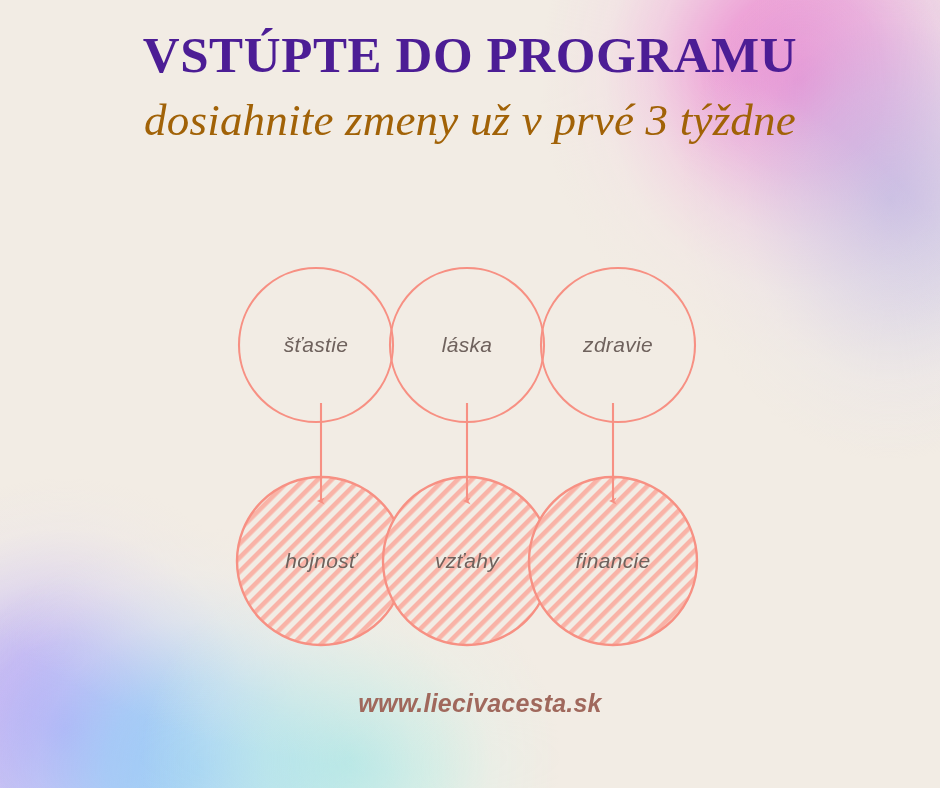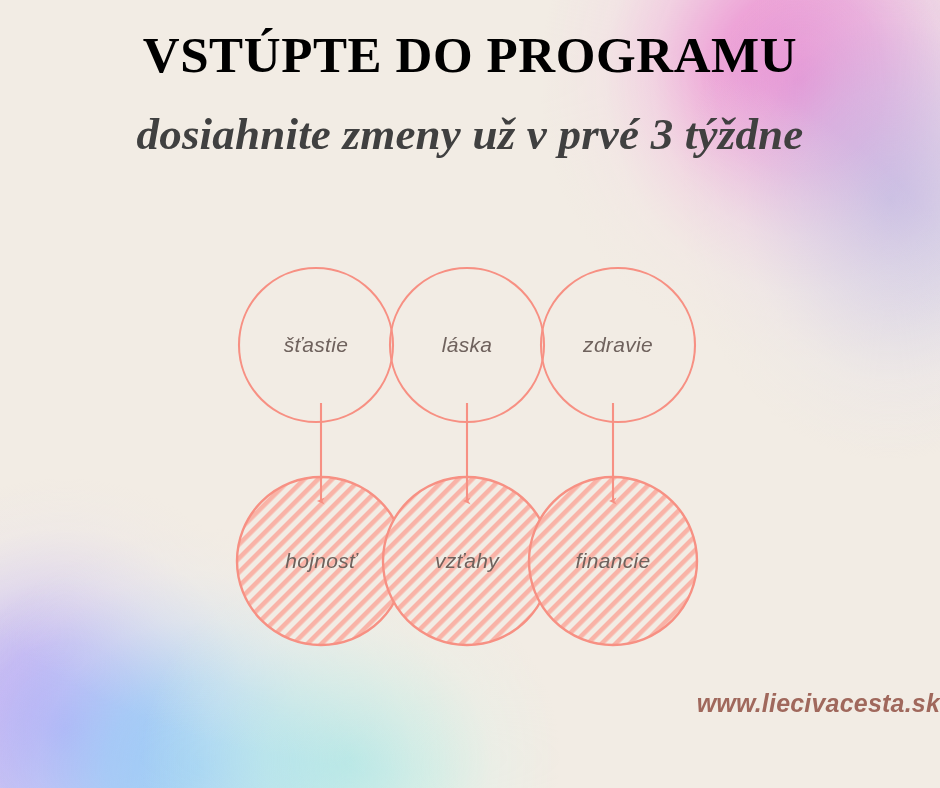--- a/index.html
+++ b/index.html
@@ -124,33 +124,33 @@
     right: 0;
     text-align: center;
   }
 
   .headline .line {
     font-family: "Liberation Serif", serif;
     font-weight: 700;
     font-size: 51px;
     line-height: 59px;
     letter-spacing: 0.6px;
-    color: #000000;
+    color: #4c1d95;
     white-space: nowrap;
   }
 
   .headline .subtitle {
     font-family: "Liberation Serif", serif;
     font-style: italic;
-    font-weight: 700;
+    font-weight: 400;
     font-size: 45px;
     line-height: 62px;
     letter-spacing: 0.2px;
-    color: #404040;
-    margin-top: 18px;
+    color: #a16207;
+    margin-top: 4px;
     white-space: nowrap;
   }
 
   .diagram-wrap {
     position: absolute;
     left: 0;
     right: 0;
     top: 248px;
     height: 410px;
   }
@@ -166,21 +166,21 @@
     font-size: 21px;
     fill: #6f625d;
     letter-spacing: 0.3px;
   }
 
   .site {
     position: absolute;
     left: 0;
     right: 0;
     top: 689px;
-    text-align: right;
+    text-align: center;
     font-family: "Liberation Sans", sans-serif;
     font-style: italic;
     font-weight: 700;
     font-size: 25px;
     letter-spacing: 0.2px;
     color: #a0685c;
     margin-left: 20px;
   }
 </style>
 </head>

